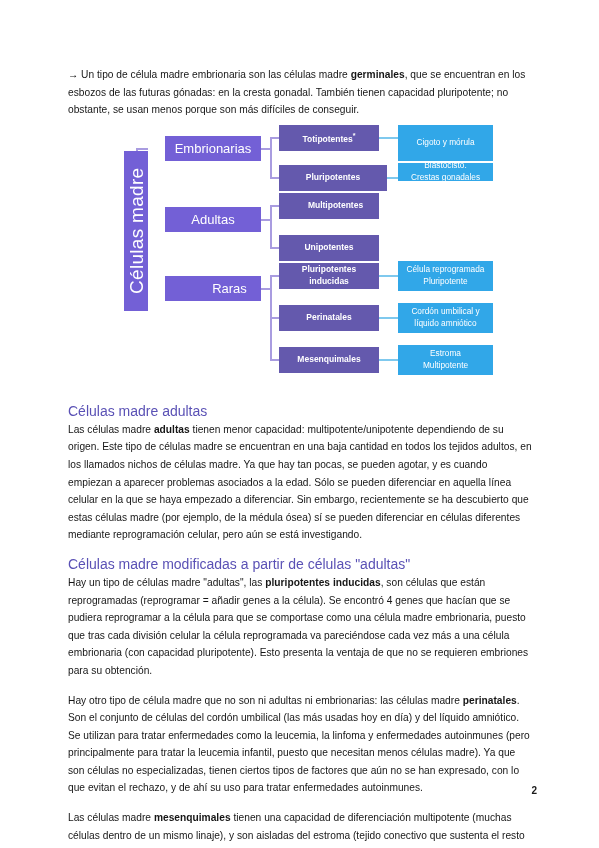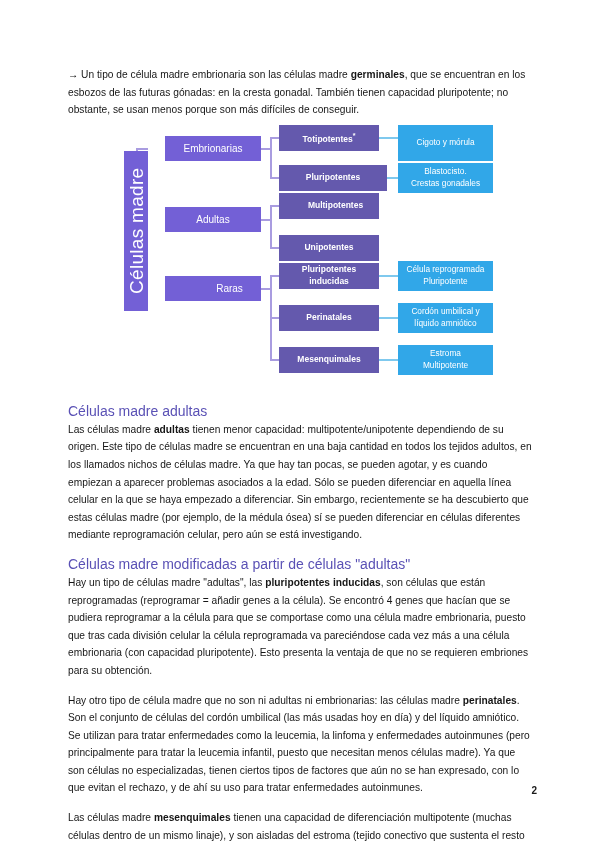--- a/index.html
+++ b/index.html
@@ -76,21 +76,21 @@
     color: #ffffff;
     font-size: 19px;
     line-height: 21px;
     writing-mode: vertical-rl;
     transform: rotate(180deg);
     letter-spacing: 0.3px;
   }
 
   .node.level2 {
     background: #7360d6;
-    font-size: 10px;
+    font-size: 13px;
     font-weight: normal;
   }
 
   .node.level3 {
     background: #6459ad;
     font-weight: bold;
     font-size: 8.5px;
   }
 
   .node.leaf {
@@ -188,21 +188,21 @@
       <div class="node level3" style="left:211px; top:174px; width:100px; height:26px;">
         <span>Perinatales</span>
       </div>
       <div class="node level3" style="left:211px; top:216px; width:100px; height:26px;">
         <span>Mesenquimales</span>
       </div>
 
       <div class="node leaf" style="left:330px; top:-6px; width:95px; height:36px;">
         <span>Cigoto y mórula</span>
       </div>
-      <div class="node leaf" style="left:330px; top:32px; width:95px; height:30px; flex-direction:column;">
+      <div class="node leaf" style="left:330px; top:32px; width:95px; height:18px; flex-direction:column;">
         <span>Blastocisto.</span>
         <span>Crestas gonadales</span>
       </div>
       <div class="node leaf" style="left:330px; top:130px; width:95px; height:30px; flex-direction:column;">
         <span>Célula reprogramada</span>
         <span>Pluripotente</span>
       </div>
       <div class="node leaf" style="left:330px; top:172px; width:95px; height:30px; flex-direction:column;">
         <span>Cordón umbilical y</span>
         <span>líquido amniótico</span>

